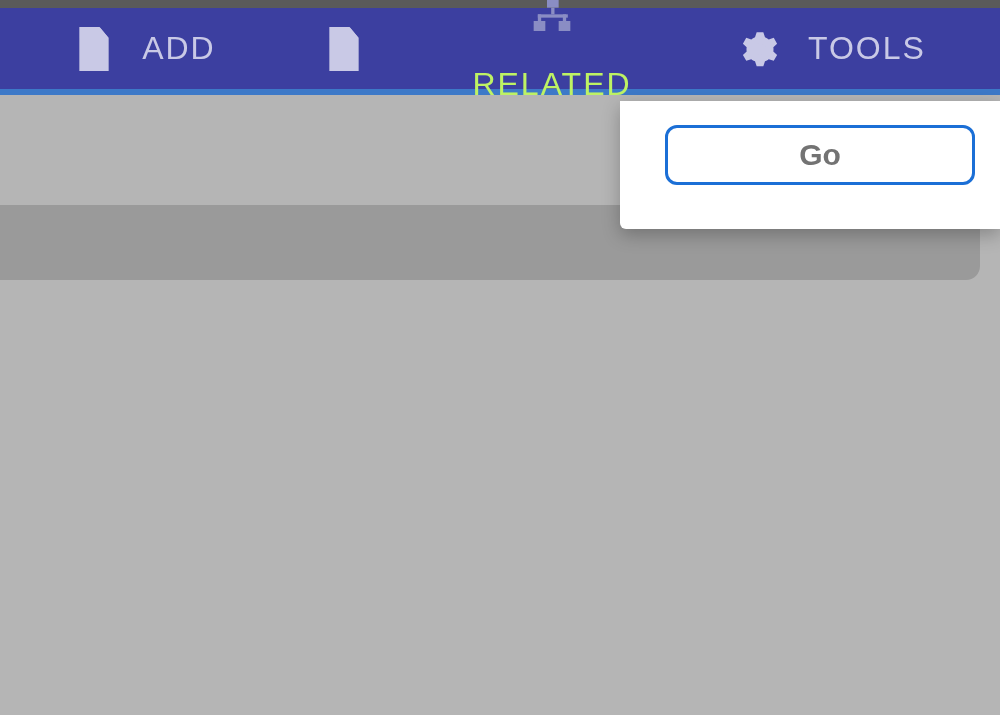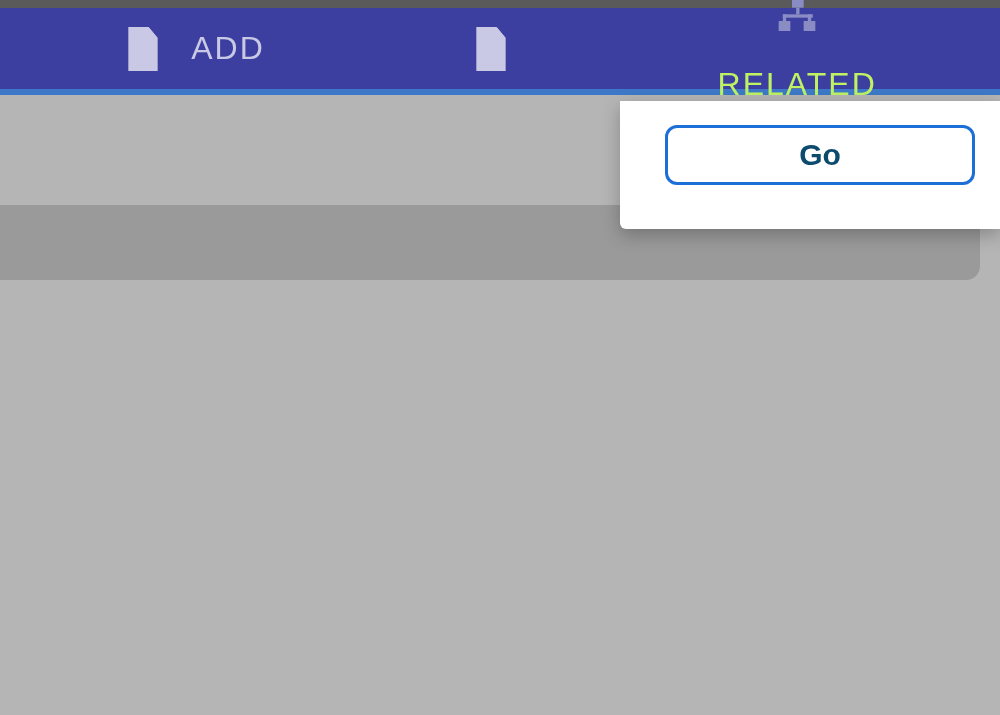--- a/index.html
+++ b/index.html
@@ -56,21 +56,21 @@
     justify-content: center;
     padding: 24px 20px 0 40px;
   }
 
   .go-button {
     width: 310px;
     height: 60px;
     border: 3px solid #1b6fd6;
     border-radius: 12px;
     background: #ffffff;
-    color: #0c4a6e;
+    color: #737373;
     font-size: 30px;
     font-weight: 700;
     display: flex;
     align-items: center;
     justify-content: center;
     cursor: pointer;
     user-select: none;
   }
 
   .content-band {
@@ -124,20 +124,29 @@
         <rect x="32" y="28" width="14" height="12"></rect>
         <rect x="23" y="12" width="4" height="8"></rect>
         <rect x="7" y="20" width="36" height="4"></rect>
         <rect x="7" y="20" width="4" height="10"></rect>
         <rect x="37" y="20" width="4" height="10"></rect>
       </svg>
     </span>
     <span>RELATED</span>
   </div>
 
+  <div class="toolbar-item">
+    <span class="icon gear-icon">
+      <svg viewBox="0 0 48 48">
+        <path d="M24 4 l4 0 l2 6 a16 16 0 0 1 4.5 2.6 l6-2 l4 7 l-4.5 4.2 a16 16 0 0 1 0 5.2 l4.5 4.2 l-4 7 l-6-2 a16 16 0 0 1-4.5 2.6 l-2 6 l-8 0 l-2-6 a16 16 0 0 1-4.5-2.6 l-6 2 l-4-7 l4.5-4.2 a16 16 0 0 1 0-5.2 l-4.5-4.2 l4-7 l6 2 a16 16 0 0 1 4.5-2.6 l2-6 z"></path>
+        <circle cx="24" cy="24" r="7" fill="#3c3fa0"></circle>
+      </svg>
+    </span>
+    <span>TOOLS</span>
+  </div>
 
 </div>
 
 <div class="content-band"></div>
 
 <div class="dropdown-panel">
   <div class="go-button">
     <span>Go</span>
   </div>
 </div>

